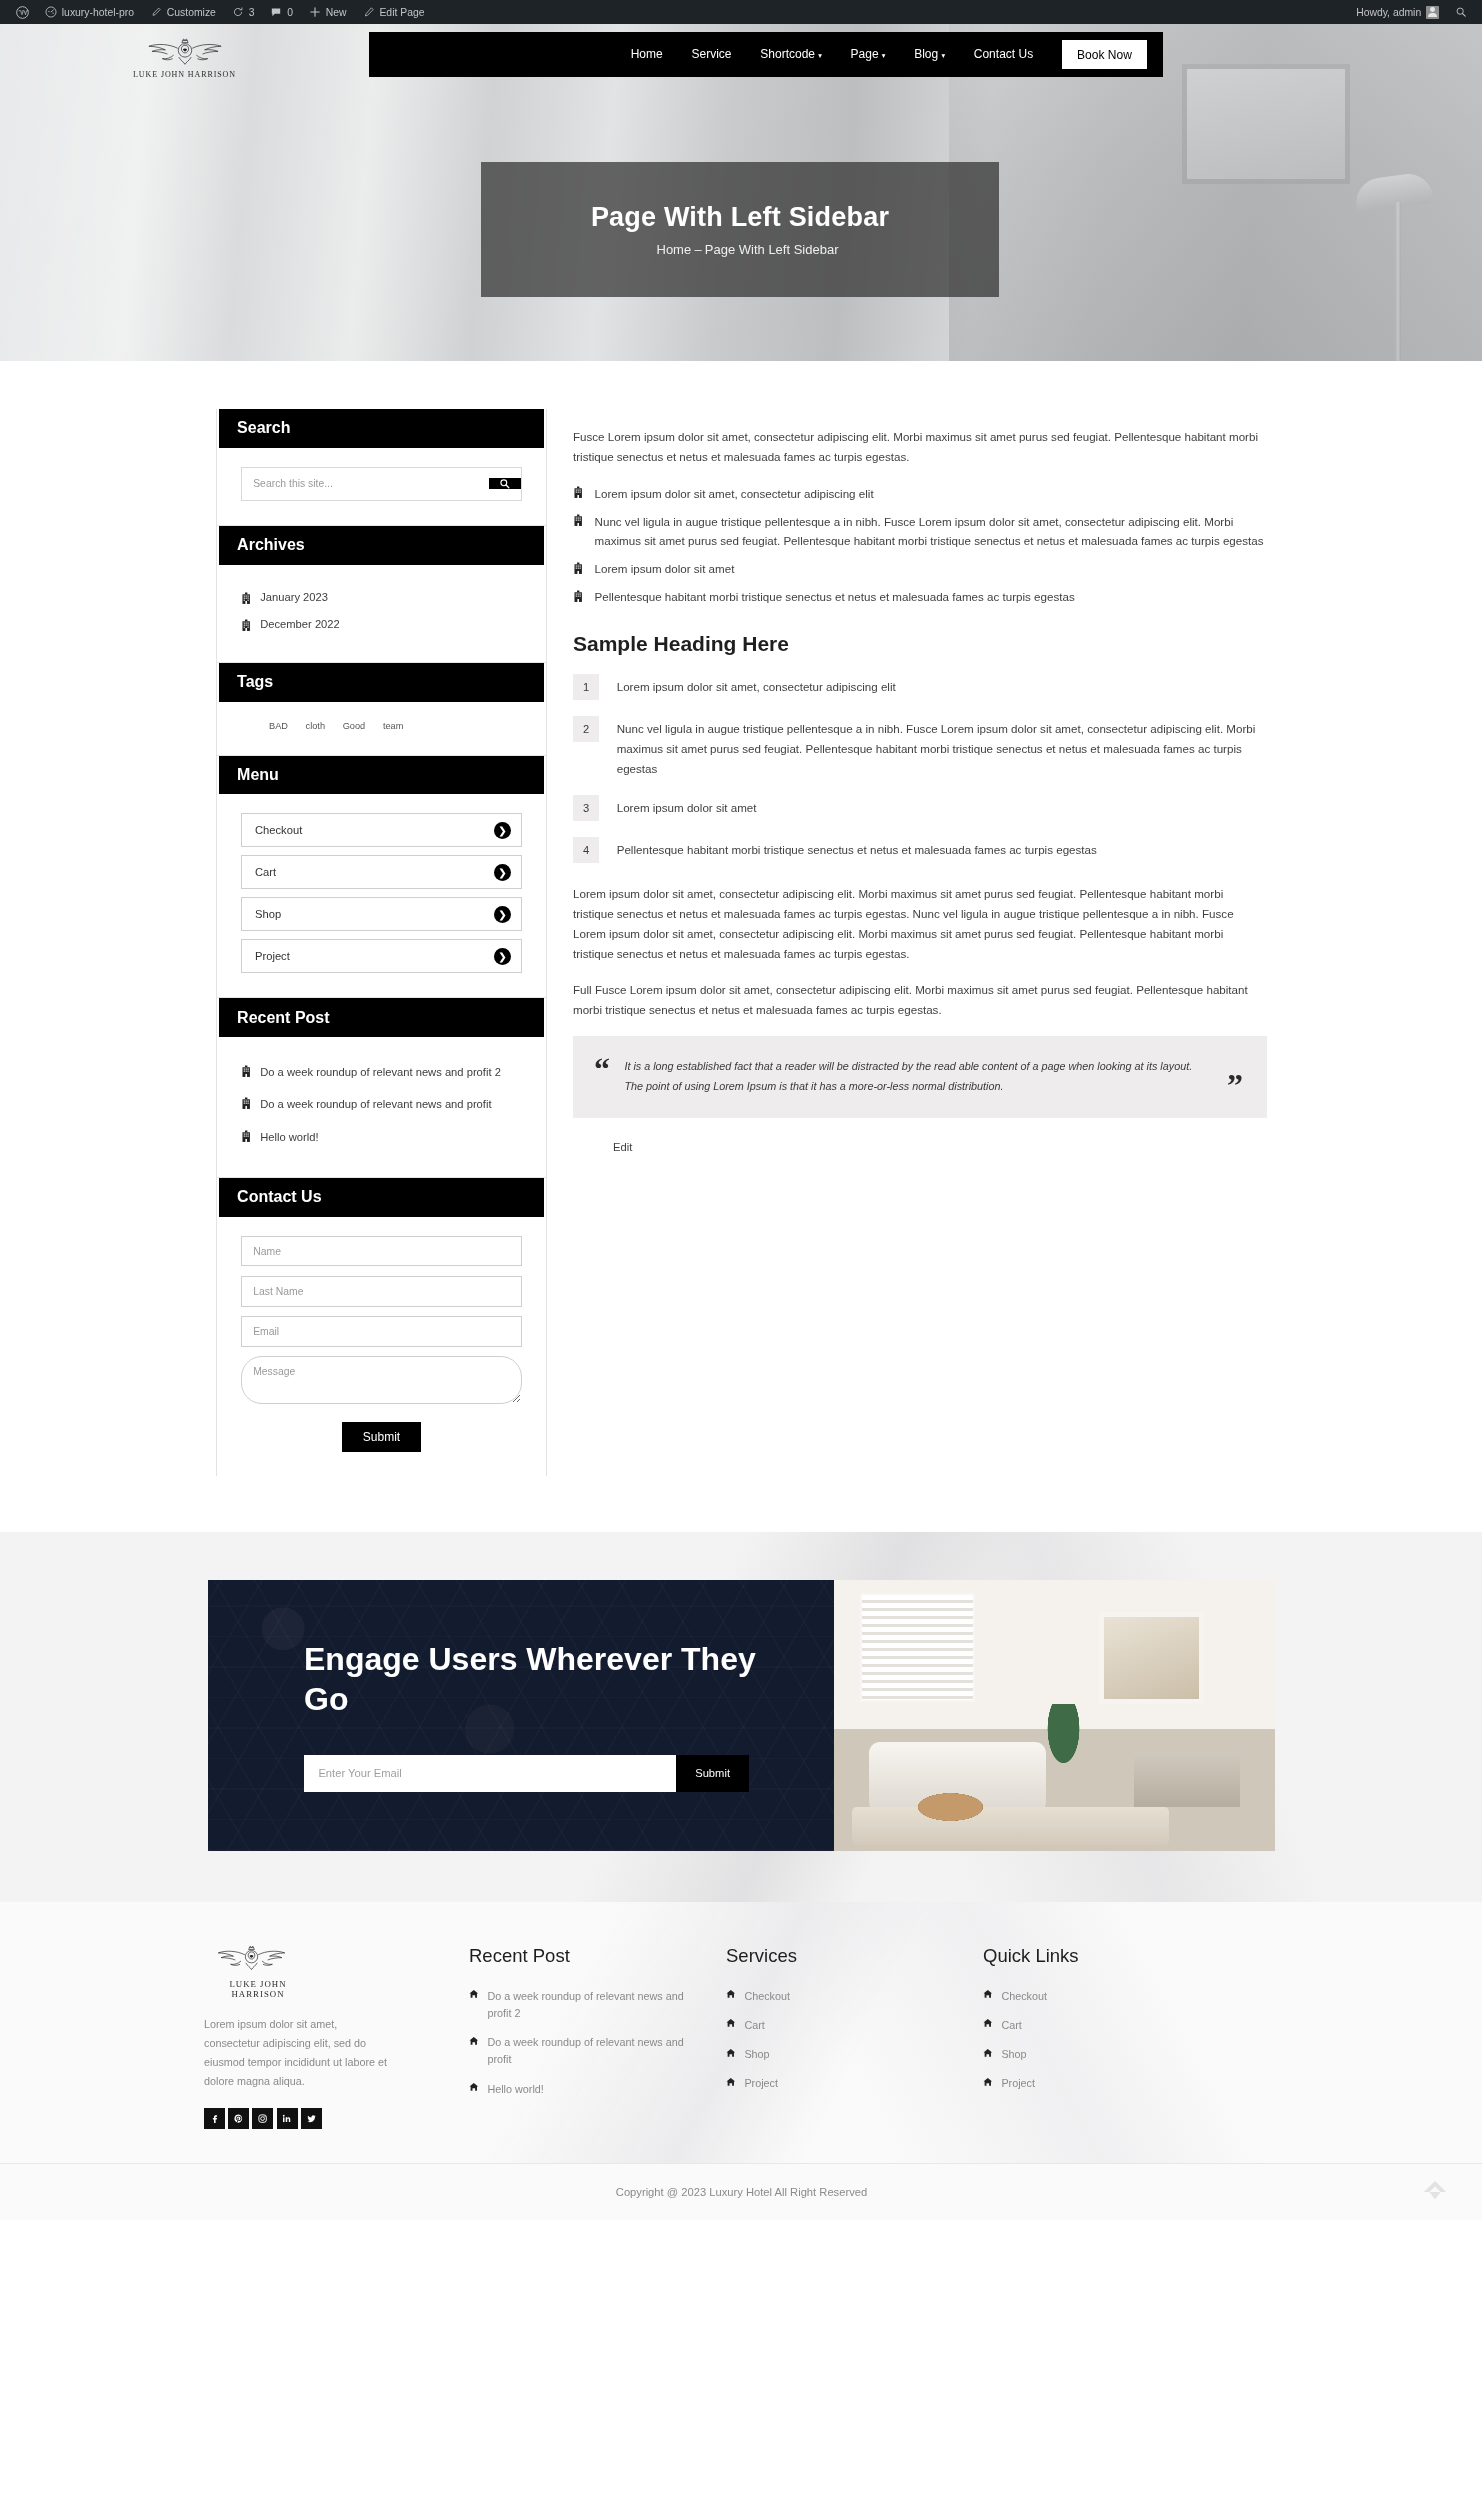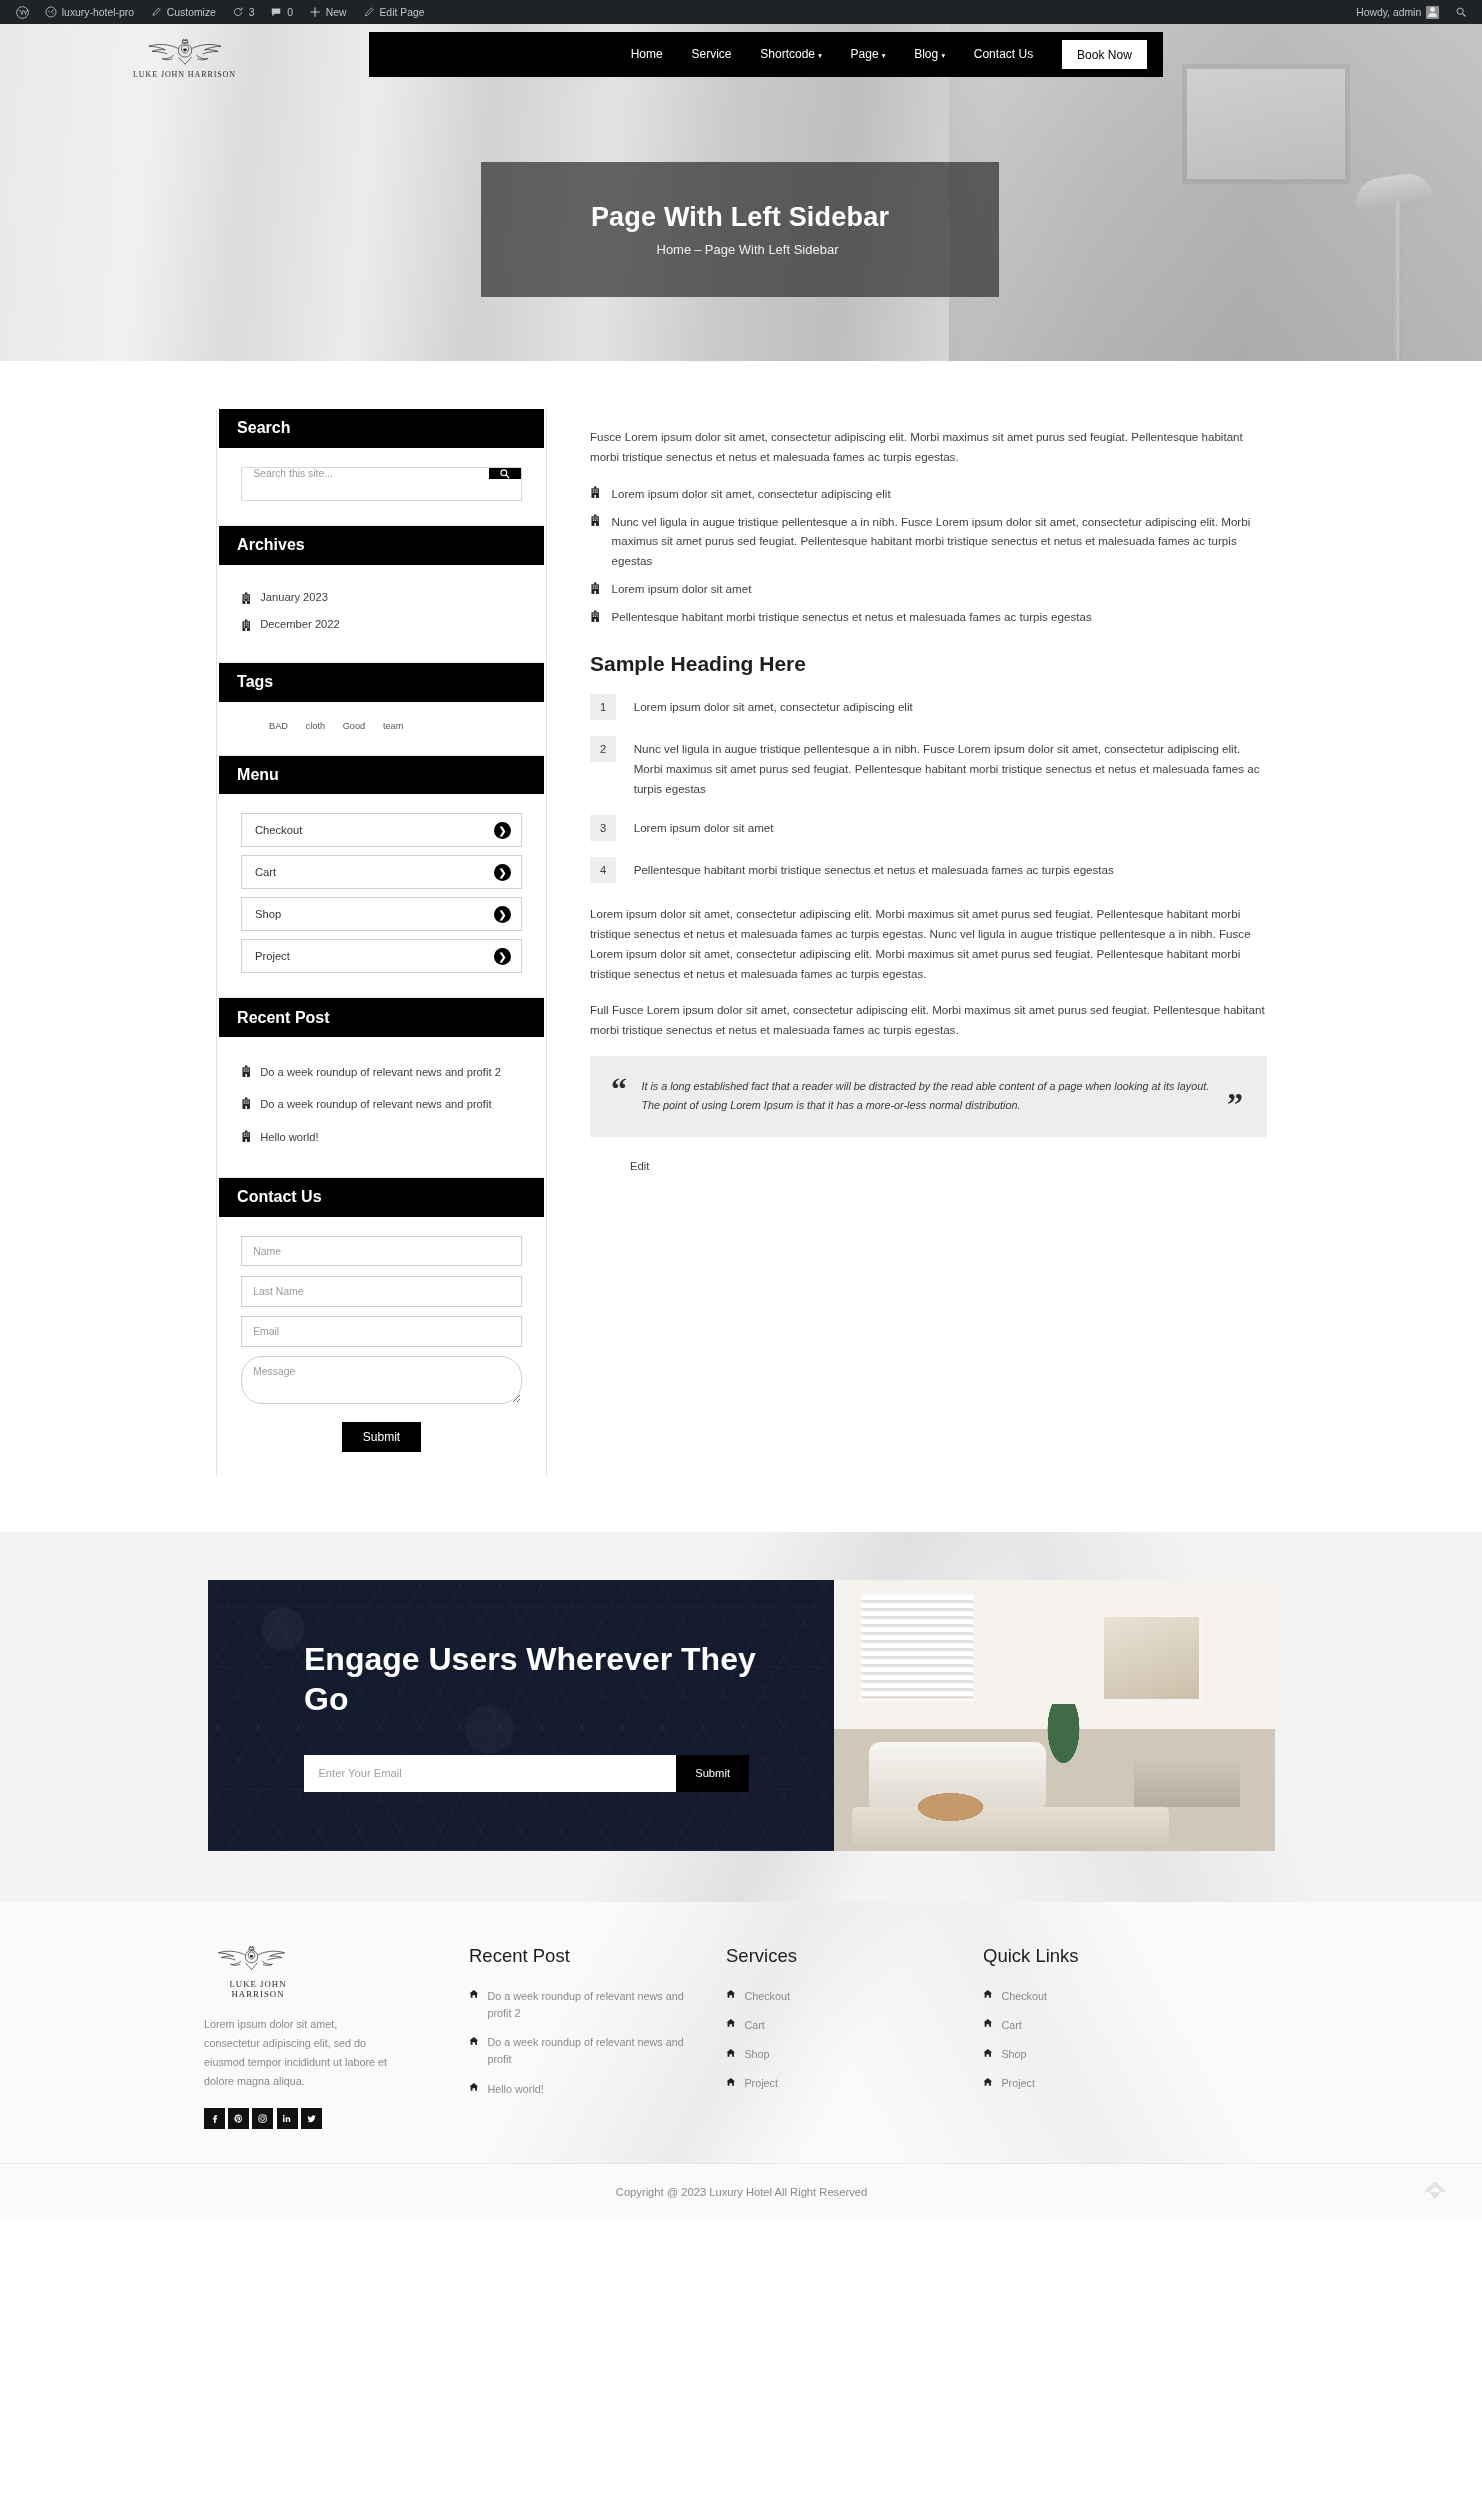--- a/index.html
+++ b/index.html
@@ -78,33 +78,33 @@
     position: absolute; left: 481px; top: 138px; width: 518px; height: 135px;
     background: rgba(48,48,48,.72); display: flex; flex-direction: column;
     align-items: center; justify-content: center; z-index: 4;
   }
   .page-banner h1 { color:#fff; font-size: 27px; font-weight: 700; letter-spacing:0.2px; }
   .crumbs { color:#efefef; font-size: 13px; margin-top: 9.6px; margin-left: 15px; }
   .crumbs .sep { margin: 0 3.2px; }
 
   
   .container { width: 1483px; display: flex; padding: 48px 0 56px 0; }
-  .layout { width: 1051px; margin: 0 auto; display: flex; gap: 43px; align-items: flex-start; }
+  .layout { width: 1051px; margin: 0 auto; display: flex; gap: 26px; align-items: flex-start; }
 
   
   .sidebar { width: 331px; flex: 0 0 331px; border-left: 0.8px solid #e3e3e3; border-right: 0.8px solid #e3e3e3; }
   .widget { border-bottom: 0.8px solid #e6e6e6; }
   .widget:last-child { border-bottom: none; }
   .widget-title {
     background: #000; color: #fff; font-size: 16px; font-weight: 700;
     padding: 10.4px 0 10.4px 18.5px; margin: 0 1.6px;
   }
   .widget-body { padding: 19px 24px 24px 24px; }
 
-  .search-row { display: flex; border: 0.8px solid #d8d8d8; height: 34px; align-items: flex-start; }
+  .search-row { display: flex; border: 0.8px solid #d8d8d8; height: 34px; align-items: center; }
   .search-row input {
     flex: 1; border: 0; outline: none; padding: 0 11.2px; font-size: 10.4px;
     font-family: "Liberation Sans", sans-serif; color: #555;
   }
   .search-row input::placeholder { color: #9a9a9a; }
   .search-btn { width: 32px; background: #000; color: #fff; display: flex; align-items: center; justify-content: center; border: 0; cursor: pointer; }
 
   .arch-list { list-style: none; }
   .arch-list li { display: flex; align-items: flex-start; gap: 8.8px; padding: 7.2px 0; font-size: 11.2px; color: #404040; }
   .bldg { flex: 0 0 auto; margin-top: 0.8px; }

